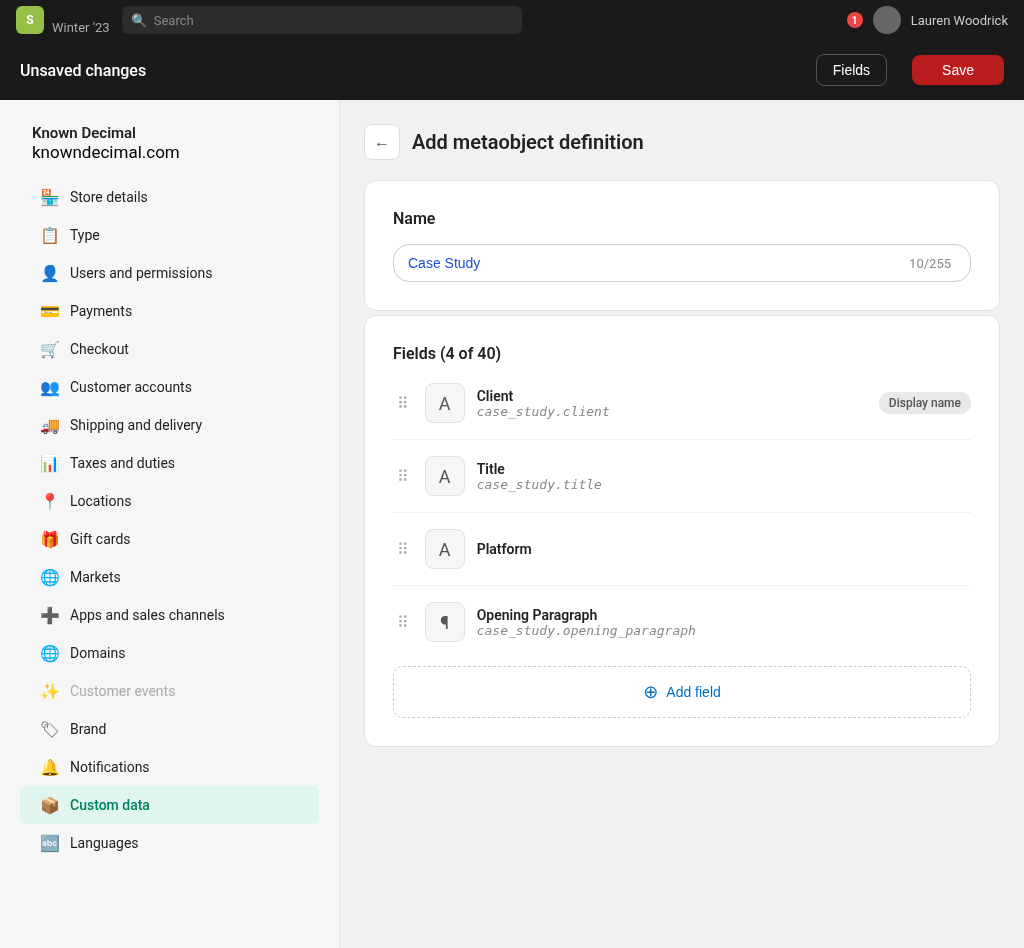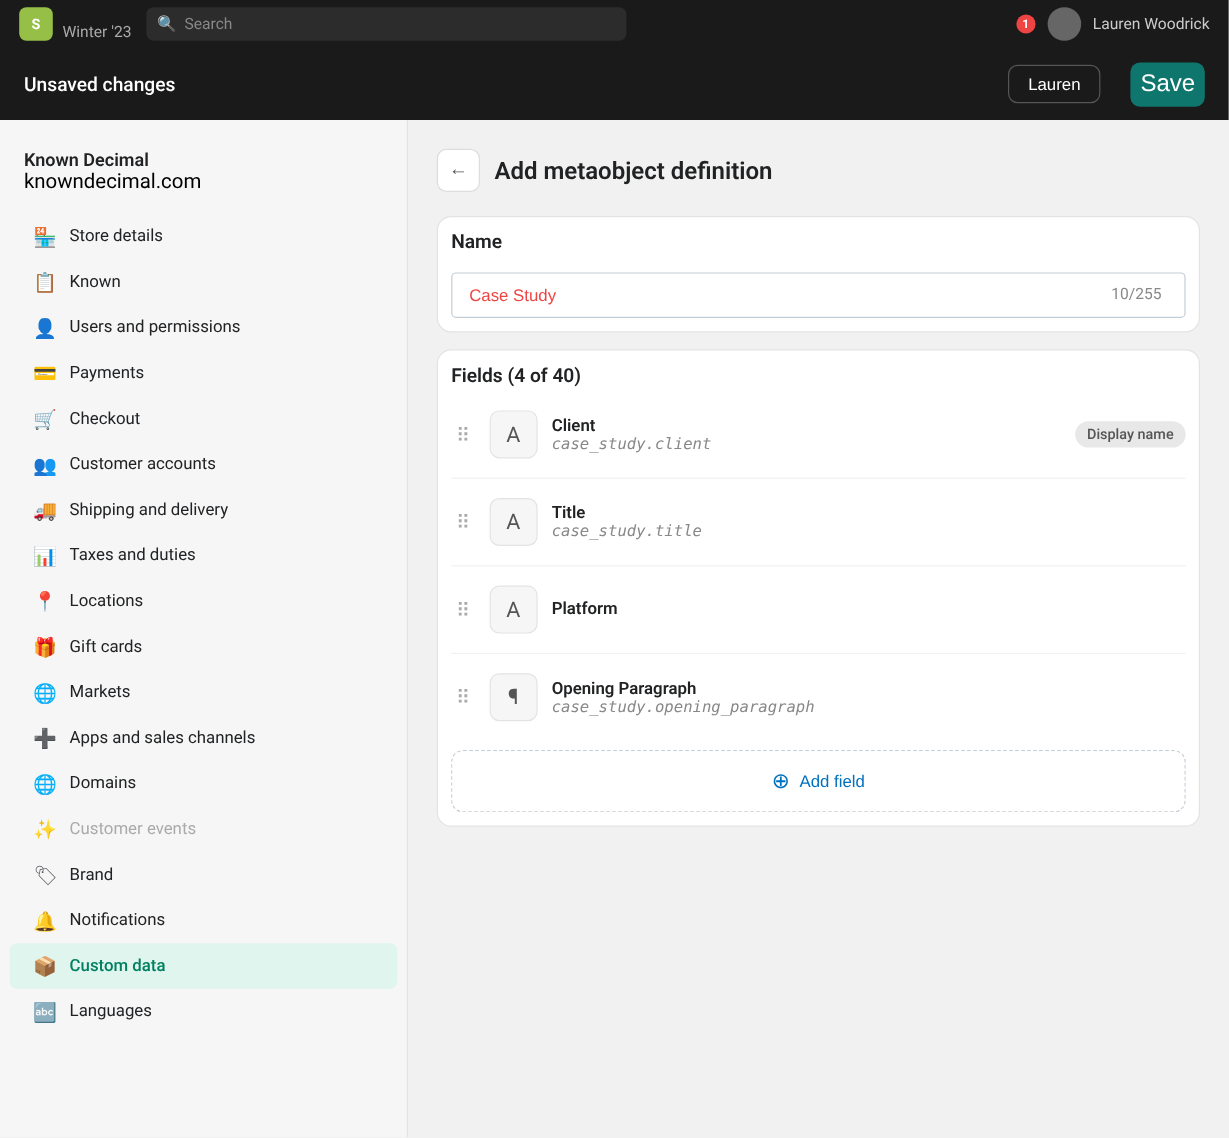--- a/index.html
+++ b/index.html
@@ -94,44 +94,44 @@
     .btn-discard {
       background: transparent;
       color: white;
       border: 1px solid #555;
       padding: 7px 16px;
       border-radius: 8px;
       font-size: 14px;
       cursor: pointer;
     }
     .btn-save {
-      background: #0f766e;
+      background: #b91c1c;
       color: white;
       border: none;
-      padding: 7px 8px;
+      padding: 7px 30px;
       border-radius: 8px;
-      font-size: 20px;
+      font-size: 14px;
       font-weight: 500;
       cursor: pointer;
     }
 
     
     .main-layout {
       display: flex;
       height: calc(948px - 100px);
     }
 
     
     .sidebar {
       width: 340px;
       min-width: 340px;
       background: #f6f6f7;
       border-right: 1px solid #e3e3e3;
       overflow-y: auto;
-      padding: 16px 0;
+      padding: 16px 12px;
     }
     .sidebar-brand {
       padding: 8px 20px 16px;
     }
     .sidebar-brand-name {
       font-size: 15px;
       font-weight: 600;
       color: #202223;
     }
     .sidebar-brand-url {
@@ -205,42 +205,42 @@
     .page-title {
       font-size: 20px;
       font-weight: 600;
       color: #202223;
     }
 
     
     .card {
       background: white;
       border-radius: 12px;
-      padding: 11px;
-      margin-bottom: 14px;
+      padding: 28px;
+      margin-bottom: 4px;
       border: 1px solid #e3e3e3;
     }
     .card-section-title {
       font-size: 16px;
       font-weight: 600;
       color: #202223;
       margin-bottom: 16px;
     }
 
     
     .name-input-wrapper {
       position: relative;
     }
     .name-input {
       width: 100%;
       padding: 10px 60px 10px 14px;
       border: 1px solid #c4cdd5;
-      border-radius: 4px;
-      font-size: 14px;
-      color: #ef4444;
+      border-radius: 16px;
+      font-size: 14px;
+      color: #1d4ed8;
       outline: none;
     }
     .char-count {
       position: absolute;
       right: 20px;
       top: 50%;
       transform: translateY(-50%);
       color: #888;
       font-size: 13px;
       text-align: center;
@@ -354,40 +354,40 @@
   </div>
   <div class="user-area">
     <div class="notification-badge">1</div>
     <div class="avatar"></div>
     <span>Lauren Woodrick</span>
   </div>
 </div>
 
 <div class="unsaved-bar">
   <span class="unsaved-title">Unsaved changes</span>
-  <button class="btn-discard">Lauren</button>
+  <button class="btn-discard">Fields</button>
   <button class="btn-save">Save</button>
 </div>
 
 <div class="main-layout">
 
   <div class="sidebar">
     <div class="sidebar-brand">
       <div class="sidebar-brand-name">Known Decimal</div>
       <a class="sidebar-brand-url">knowndecimal.com</a>
     </div>
 
     <div id="sidebar-items-container">
         <div class="sidebar-item">
           <span class="sidebar-icon">🏪</span>
           <span class="sidebar-label">Store details</span>
         </div>
         <div class="sidebar-item">
           <span class="sidebar-icon">📋</span>
-          <span class="sidebar-label">Known</span>
+          <span class="sidebar-label">Type</span>
         </div>
         <div class="sidebar-item">
           <span class="sidebar-icon">👤</span>
           <span class="sidebar-label">Users and permissions</span>
         </div>
         <div class="sidebar-item">
           <span class="sidebar-icon">💳</span>
           <span class="sidebar-label">Payments</span>
         </div>
         <div class="sidebar-item">

